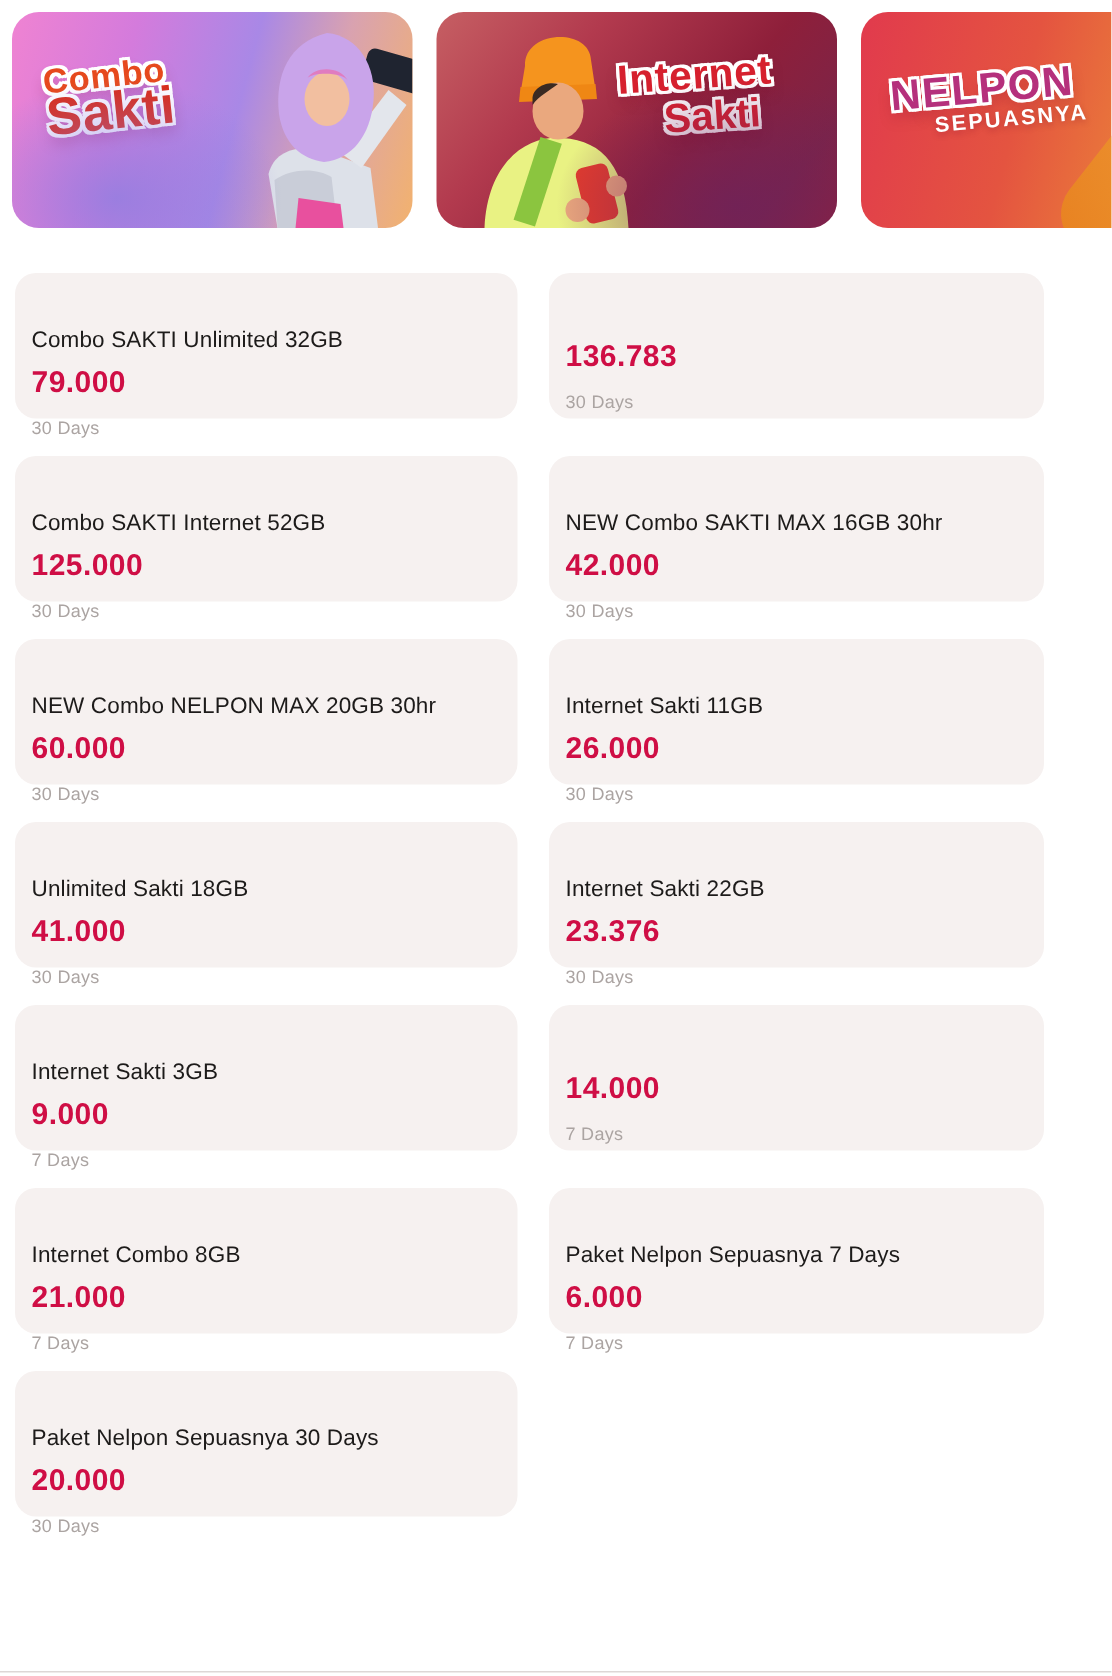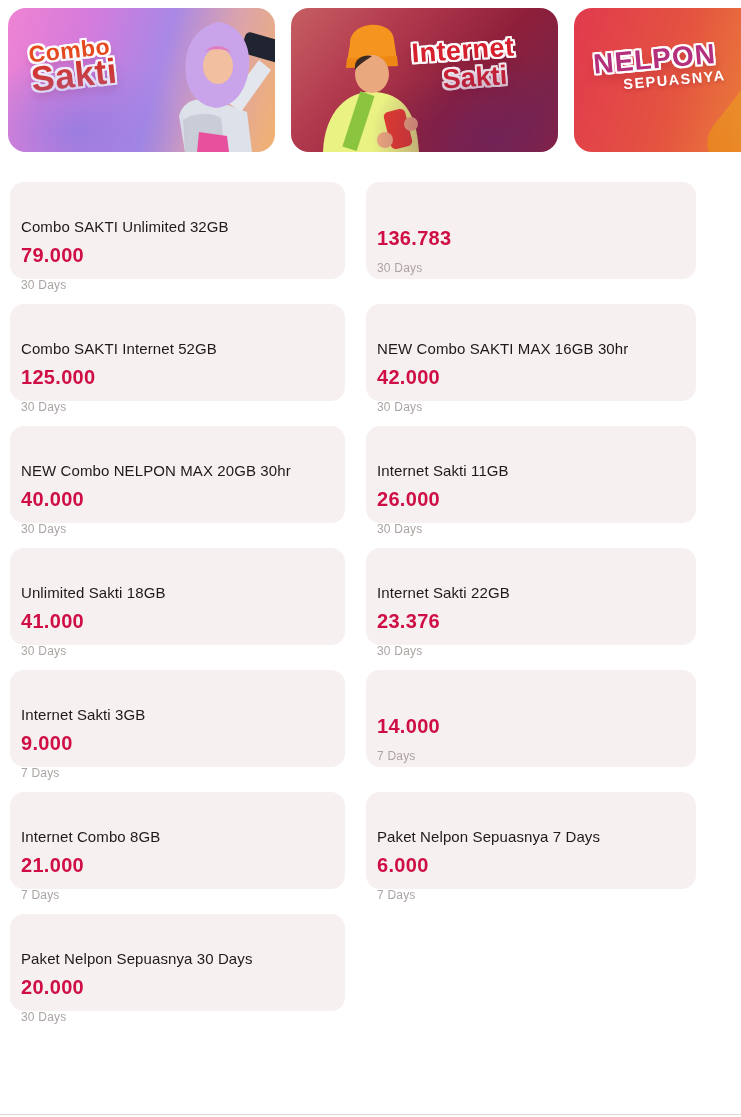--- a/index.html
+++ b/index.html
@@ -125,21 +125,21 @@
     </div>
 
     <div class="card">
       <div class="card-title">NEW Combo SAKTI MAX 16GB 30hr</div>
       <div class="card-price">42.000</div>
       <div class="card-days">30 Days</div>
     </div>
 
     <div class="card">
       <div class="card-title">NEW Combo NELPON MAX 20GB 30hr</div>
-      <div class="card-price">40.000</div>
+      <div class="card-price">60.000</div>
       <div class="card-days">30 Days</div>
     </div>
 
     <div class="card">
       <div class="card-title">Internet Sakti 11GB</div>
       <div class="card-price">26.000</div>
       <div class="card-days">30 Days</div>
     </div>
 
     <div class="card">

